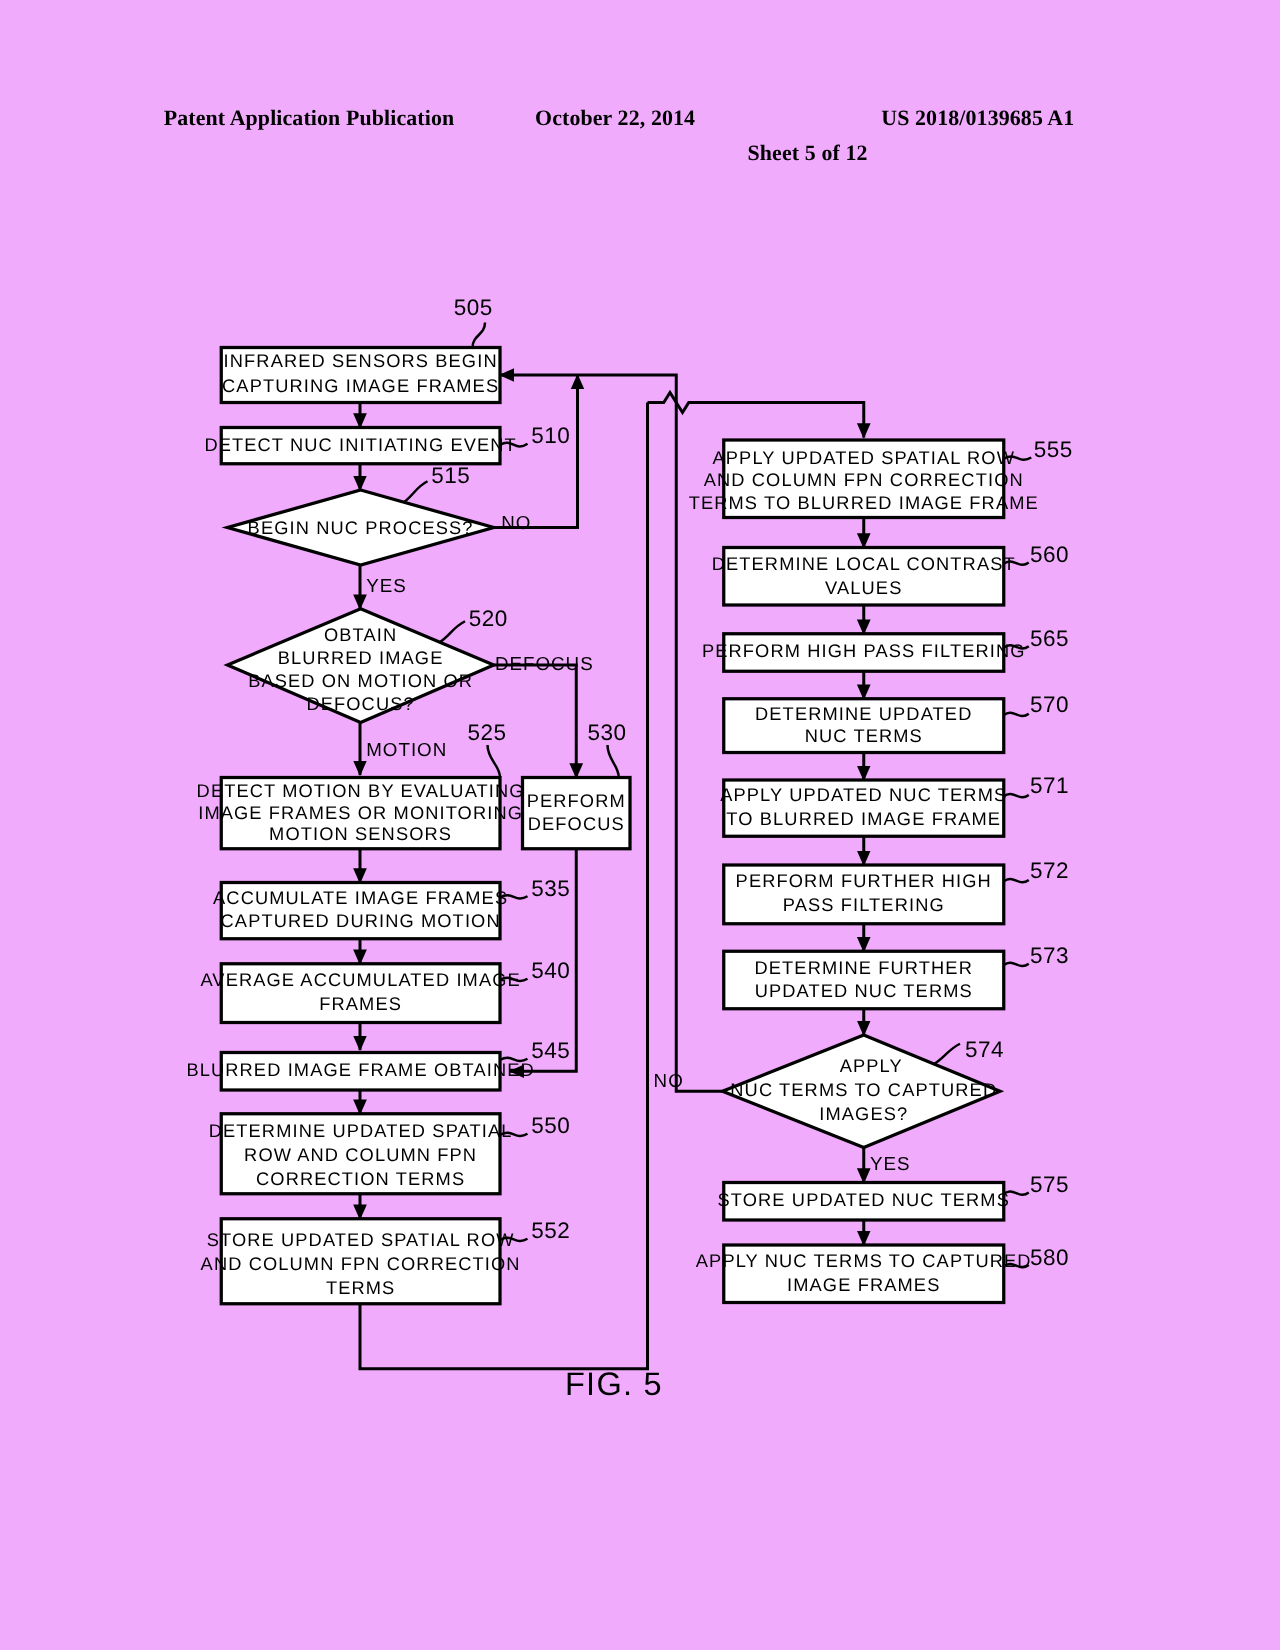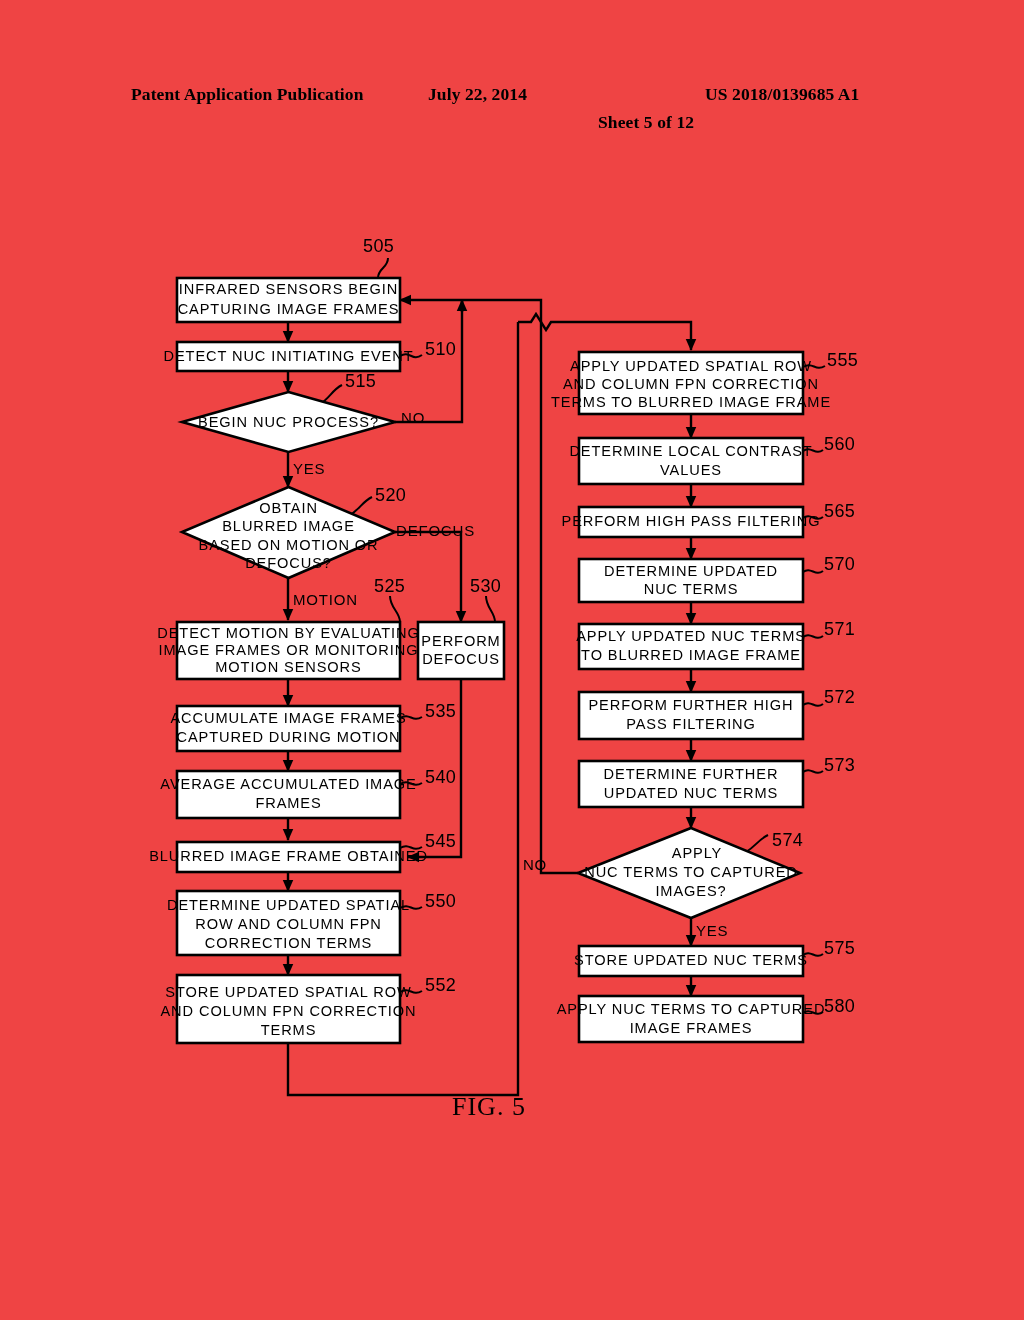--- a/index.html
+++ b/index.html
@@ -13,21 +13,21 @@
     height: 1320px;
     position: relative;
     font-family: "Liberation Serif", "DejaVu Serif", serif;
     color: #000000;
     overflow: hidden;
   }
   #page {
     position: relative;
     width: 1024px;
     height: 1320px;
-    background: #ef4444;
+    background: #f0abfc;
   }
   
   .header {
     position: absolute;
     top: 84px;
     left: 0;
     width: 1024px;
     height: 30px;
     display: flex;
     flex-direction: row;
@@ -116,35 +116,35 @@
   }
   .edge-label {
     font-size: 15px;
     letter-spacing: 0.8px;
     dominant-baseline: middle;
   }
   .fig-caption {
     position: absolute;
     left: 452px;
     top: 1092px;
-    font-family: Liberation Serif, serif;
+    font-family: Liberation Sans, sans-serif;
     font-size: 26px;
     letter-spacing: 1px;
     font-weight: normal;
     white-space: nowrap;
   }
 </style>
 </head>
 <body>
 
 <div id="page">
 
   <div class="header">
     <span class="h-pub">Patent Application Publication</span>
-    <span class="h-date">July 22, 2014</span>
+    <span class="h-date">October 22, 2014</span>
     <span class="h-sheet">Sheet 5 of 12</span>
     <span class="h-num">US 2018/0139685 A1</span>
   </div>
 
   <div id="figure-wrap">
     <svg id="flowchart" viewBox="0 0 1024 1320" xmlns="http://www.w3.org/2000/svg">
       <defs>
         <marker id="arrow" viewBox="0 0 10 10" refX="9.2" refY="5" markerWidth="5.2" markerHeight="5.2" orient="auto-start-reverse">
           <path d="M 0 0.6 L 10 5 L 0 9.4 z" fill="#000000"></path>
         </marker>

